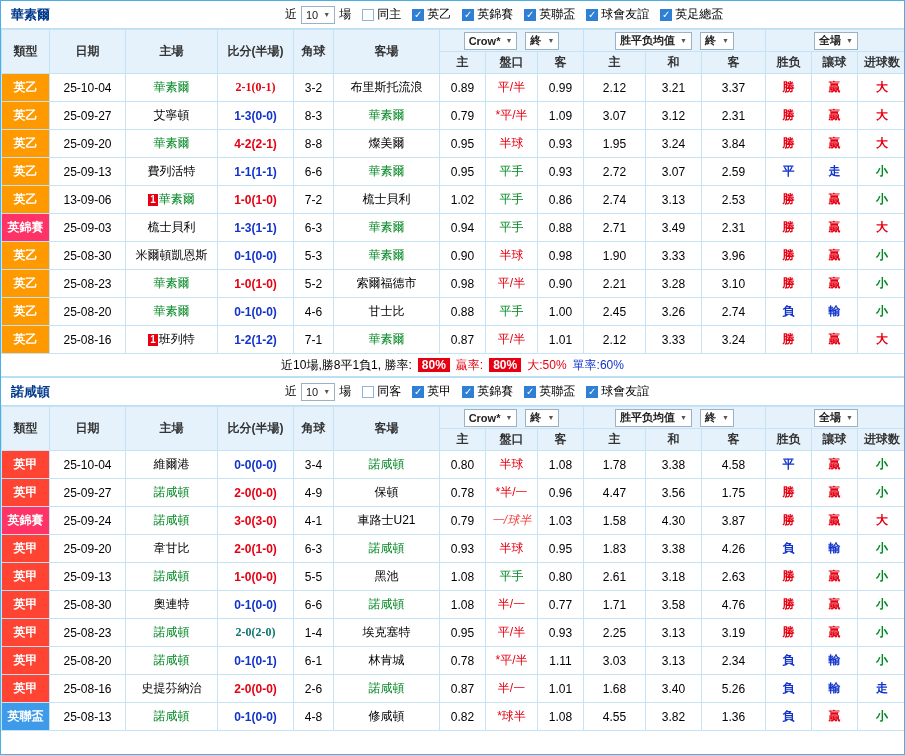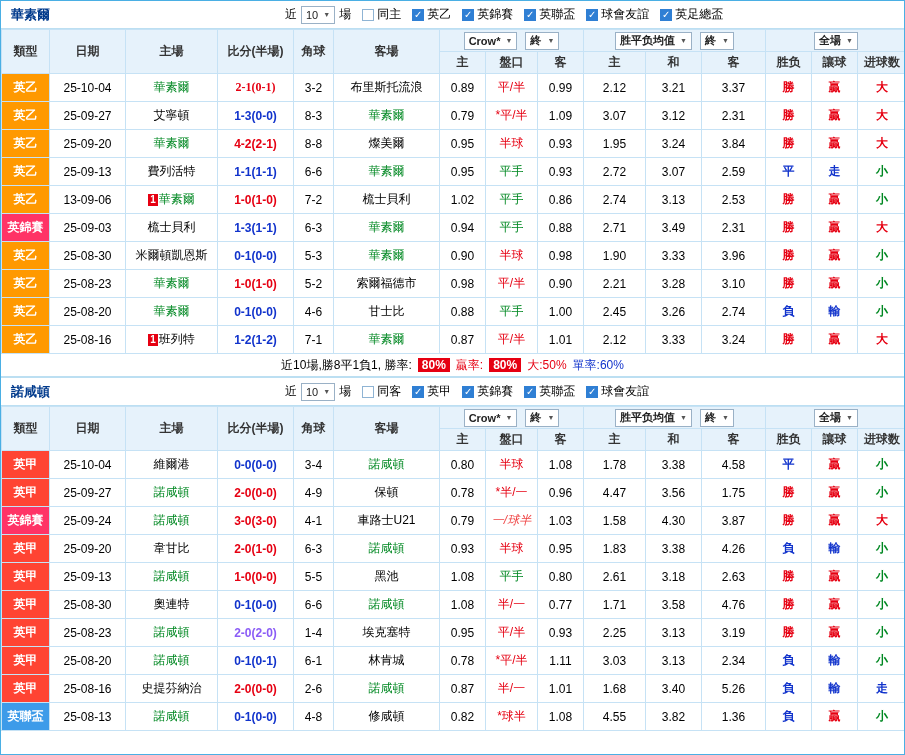--- a/index.html
+++ b/index.html
@@ -553,21 +553,21 @@
             <td>3.58</td>
             <td>4.76</td>
             <td class="result" style="color: rgb(230, 0, 18);">勝</td>
             <td class="result" style="color: rgb(230, 0, 18);">贏</td>
             <td class="result" style="color: rgb(0, 136, 34);">小</td>
           </tr>
           <tr>
             <td class="type" style="color: rgb(255, 255, 255); background: rgb(255, 68, 51);">英甲</td>
             <td>25-08-23</td>
             <td><span style="color: rgb(0, 136, 34);">諾咸頓</span></td>
-            <td class="score" style="color: #8b5cf6;">2-0(2-0)</td>
+            <td class="score" style="color: #0f766e; font-family: Liberation Serif, serif;">2-0(2-0)</td>
             <td>1-4</td>
             <td><span>埃克塞特</span></td>
             <td>0.95</td>
             <td style="color: rgb(230, 0, 18);">平/半</td>
             <td>0.93</td>
             <td>2.25</td>
             <td>3.13</td>
             <td>3.19</td>
             <td class="result" style="color: rgb(230, 0, 18);">勝</td>
             <td class="result" style="color: rgb(230, 0, 18);">贏</td>

